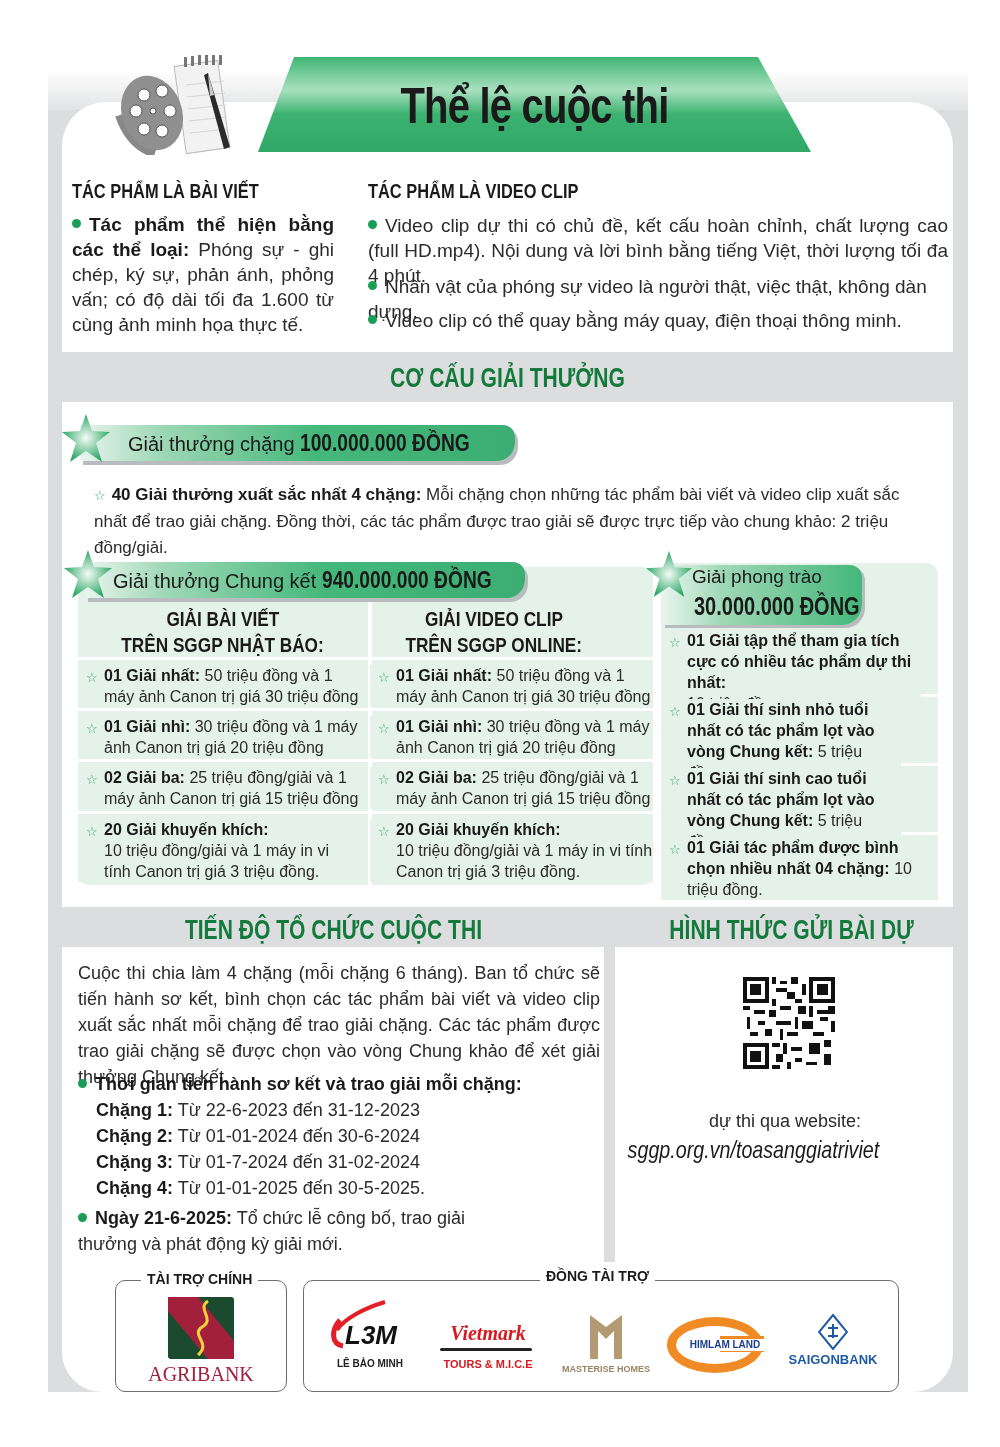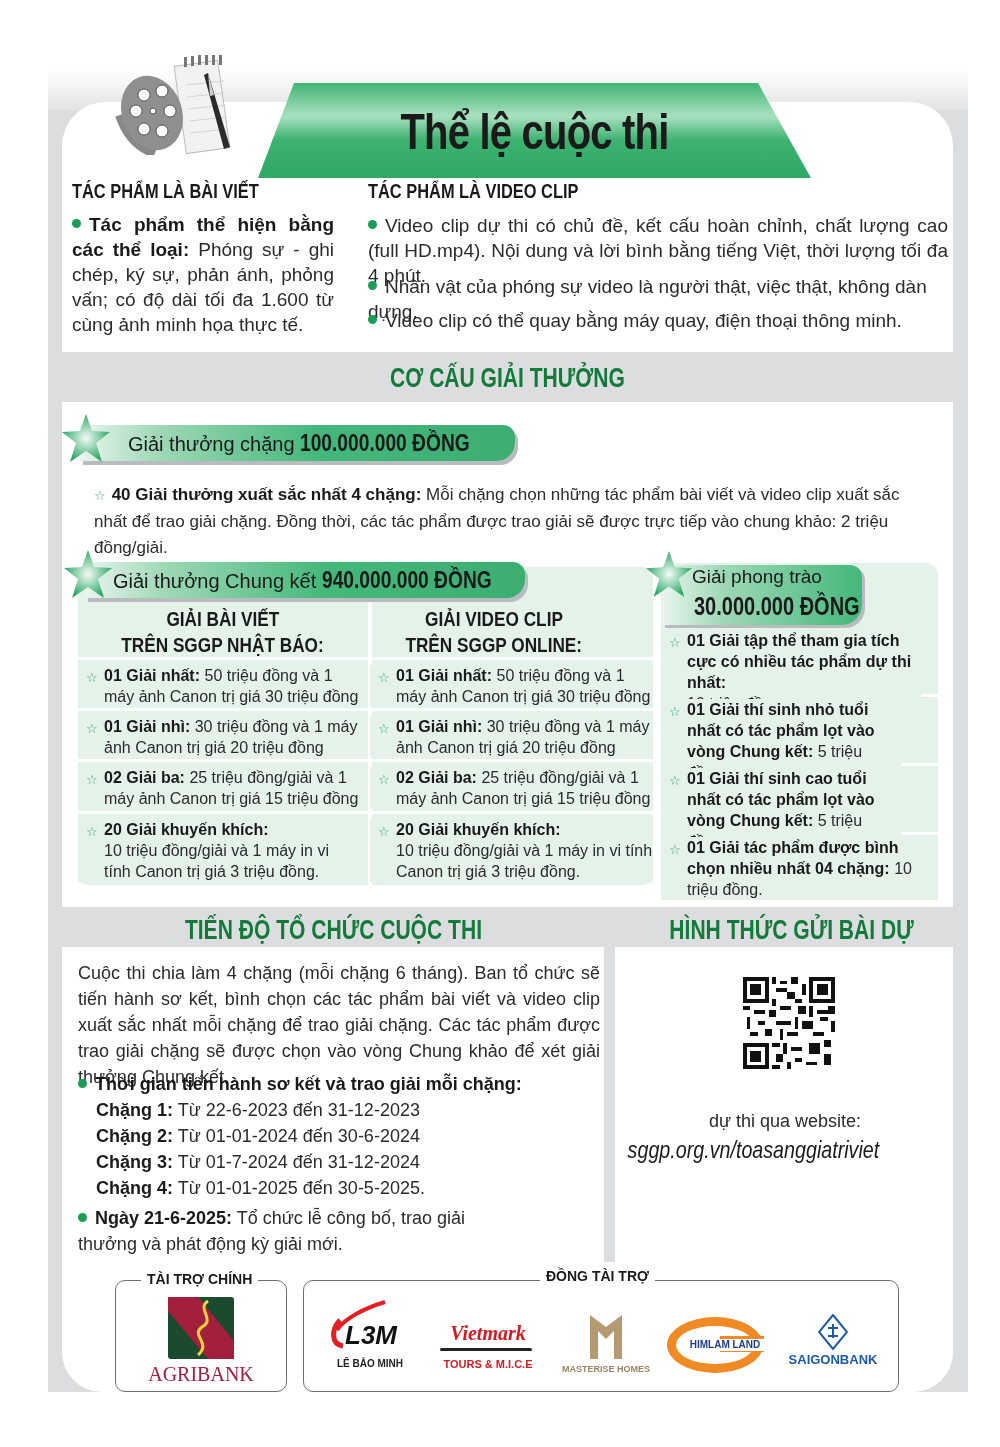--- a/index.html
+++ b/index.html
@@ -5,21 +5,21 @@
   * { box-sizing: border-box; margin: 0; padding: 0; }
   html, body { width: 1000px; height: 1447px; background: #ffffff; overflow: hidden; }
   body { font-family: "Liberation Sans", sans-serif; color: #1d1d1b; position: relative; }
 
   
   .frame { position: absolute; left: 48px; top: 70px; width: 920px; height: 1322px; background: #dcdddf; border-radius: 0 0 0 0; }
   .frame-top { position: absolute; left: 48px; top: 70px; width: 920px; height: 40px; background: linear-gradient(#ffffff, #e2e3e4); }
   .card-top { position: absolute; left: 62px; top: 102px; width: 891px; height: 250px; background: #fff; border-radius: 44px 44px 0 0; }
 
   
-  .banner { position: absolute; left: 258px; top: 57px; width: 553px; height: 95px; margin-top: 26px; }
+  .banner { position: absolute; left: 258px; top: 57px; width: 553px; height: 95px; }
   .banner svg { position: absolute; left: 0; top: 0; }
   .banner-title { position: absolute; left: 0; top: 0; width: 100%; height: 95px; line-height: 98px; text-align: center; font-size: 50px; font-weight: bold; letter-spacing: -1px; color: #1a1a1a; transform: scaleX(0.8); }
 
   .illus { position: absolute; left: 110px; top: 55px; width: 150px; height: 100px; }
 
   
   .col-h { position: absolute; font-size: 20px; font-weight: bold; color: #1a1a1a; transform: scaleX(0.82); transform-origin: left; white-space: nowrap; }
   .bullet { position: absolute; font-size: 19px; line-height: 25px; color: #2b2b2b; }
   .dot { display: inline-block; width: 9px; height: 9px; border-radius: 50%; background: #1a9d55; margin-right: 8px; vertical-align: middle; position: relative; top: -2px; }
 
@@ -219,21 +219,21 @@
   <span>TIẾN ĐỘ TỔ CHỨC CUỘC THI</span>
 </div>
 <div class="white-block" style="left:62px; top:947px; width:542px; height:315px;"></div>
 
 <div class="sched" style="left:78px; top:960px; width:522px; text-align:justify;">Cuộc thi chia làm 4 chặng (mỗi chặng 6 tháng). Ban tổ chức sẽ tiến hành sơ kết, bình chọn các tác phẩm bài viết và video clip xuất sắc nhất mỗi chặng để trao giải chặng. Các tác phẩm được trao giải chặng sẽ được chọn vào vòng Chung khảo để xét giải thưởng Chung kết.</div>
 <div class="sched" style="left:78px; top:1071px; width:520px;">
   <span class="dot"></span><b>Thời gian tiến hành sơ kết và trao giải mỗi chặng:</b>
 </div>
 <div class="sched" style="left:96px; top:1097px;"><b>Chặng 1:</b> <span>Từ 22-6-2023 đến 31-12-2023</span></div>
 <div class="sched" style="left:96px; top:1123px;"><b>Chặng 2:</b> <span>Từ 01-01-2024 đến 30-6-2024</span></div>
-<div class="sched" style="left:96px; top:1149px;"><b>Chặng 3:</b> <span>Từ 01-7-2024 đến 31-12-2024</span></div>
+<div class="sched" style="left:96px; top:1149px;"><b>Chặng 3:</b> <span>Từ 01-7-2024 đến 31-02-2024</span></div>
 <div class="sched" style="left:96px; top:1175px;"><b>Chặng 4:</b> <span>Từ 01-01-2025 đến 30-5-2025.</span></div>
 <div class="sched" style="left:78px; top:1205px; width:440px;">
   <span class="dot"></span><b>Ngày 21-6-2025:</b> <span>Tổ chức lễ công bố, trao giải thưởng và phát động kỳ giải mới.</span>
 </div>
 
 <div class="sec-h" style="left:630px; top:909px; width:323px; height:38px; line-height:42px;">
   <span>HÌNH THỨC GỬI BÀI DỰ THI</span>
 </div>
 <div class="white-block" style="left:615px; top:947px; width:338px; height:315px;"></div>
 

